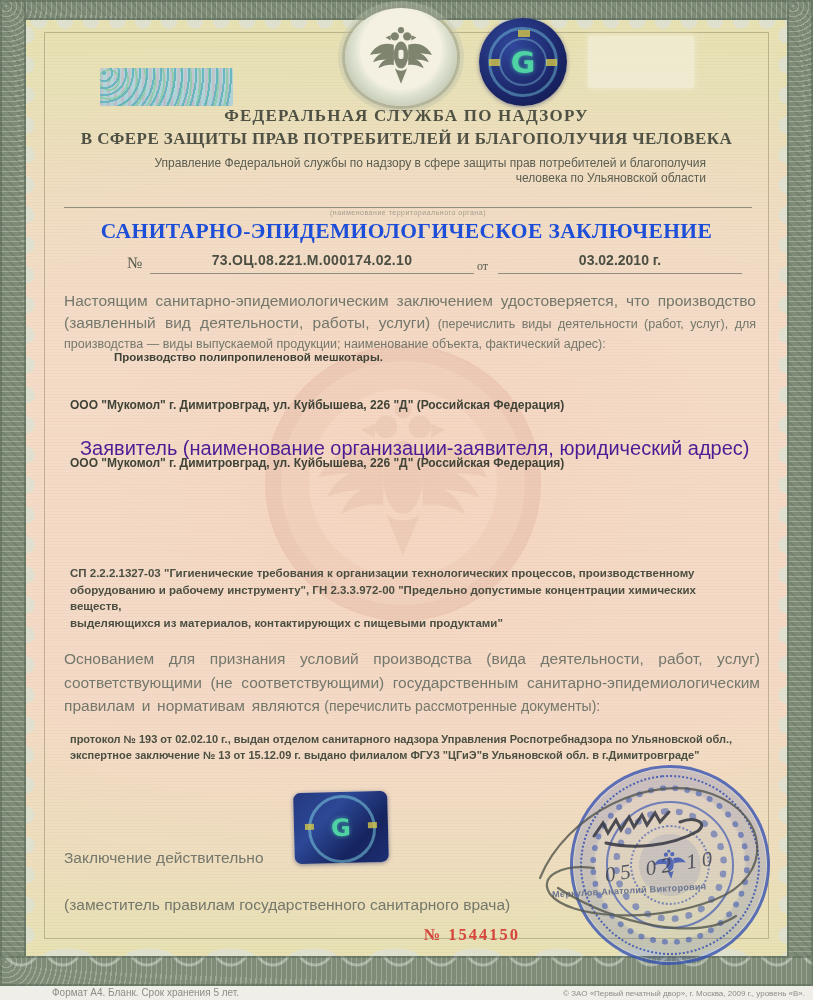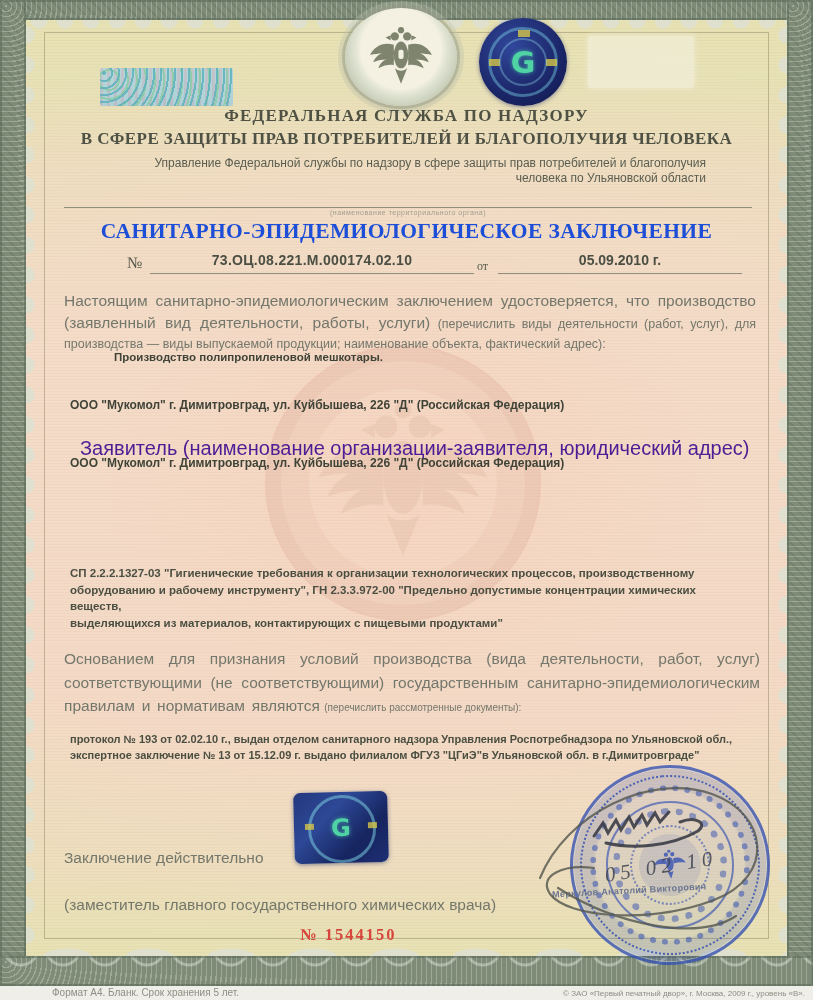--- a/index.html
+++ b/index.html
@@ -109,21 +109,21 @@
   .applicant-val{left:70px;top:456px;font-size:12px;}
   .p2{top:507px;width:696px;}
   .c-big{font-size:17px;line-height:26px;letter-spacing:.6px;word-spacing:3px;color:#6e7167;}
   .c-note{font-size:14.5px;line-height:23px;color:#787b6f;}
   .struck{position:relative;white-space:nowrap;}
   .struck::after{content:"";position:absolute;left:4%;right:3%;top:7px;border-top:2px solid #6e7167;}
   .regs{position:absolute;left:70px;top:565px;width:664px;font-size:11.5px;line-height:16.5px;
     font-weight:bold;color:#4b4f42;white-space:pre-line;}
   .p3{top:647px;width:696px;}
   .t-big2{font-size:15.5px;line-height:23.5px;word-spacing:2.5px;}
-  .t-note2{font-size:10px;line-height:23.5px;}
+  .t-note2{font-size:14px;line-height:23.5px;}
   .docs{position:absolute;left:70px;top:731px;width:684px;font-size:11px;line-height:16px;
     font-weight:bold;color:#4b4f42;white-space:pre-line;}
   
   .validity{position:absolute;left:64px;top:849px;font-size:15.5px;color:#74776b;}
   .holo-square{position:absolute;left:294px;top:792px;width:94px;height:71px;border-radius:7px;
     background:linear-gradient(135deg,#24387e 0%,#2d4896 35%,#16245f 70%,#1d2f74 100%);
     box-shadow:0 1px 4px rgba(30,40,100,.5); transform:rotate(-1.5deg);}
   .holo-square::before{content:"";position:absolute;left:14px;top:3px;width:62px;height:62px;border-radius:50%;
     border:3px solid rgba(130,215,230,.5);}
   .holo-square .holo-g{font-size:24px;}
@@ -140,21 +140,21 @@
     box-shadow:inset 0 0 0 1px rgba(255,255,255,.3);}
   .stamp i{position:absolute;border-radius:50%;display:block;}
   .s-r1{inset:7px;border:2px dotted rgba(54,82,178,.85);}
   .s-r2{inset:17px;border:6px dotted rgba(54,82,178,.55);}
   .s-r3{inset:33px;border:2px solid rgba(54,82,178,.65);}
   .s-r4{inset:40px;border:7px dotted rgba(54,82,178,.5);}
   .s-r5{inset:57px;border:2px dotted rgba(54,82,178,.6);}
   .s-core{position:absolute;inset:66px;border-radius:50%;background:rgba(54,82,178,.12);
     display:flex;align-items:center;justify-content:center;}
   .sig-svg{position:absolute;left:528px;top:756px;z-index:4;pointer-events:none;}
-  .form-no{position:absolute;left:300px;top:925px;width:220px;text-align:left;
+  .form-no{position:absolute;left:300px;top:925px;width:220px;text-align:right;
     font-family:"Liberation Serif",serif;font-weight:bold;font-size:16.5px;color:#d6463c;letter-spacing:2px;}
   
   .pfoot-left{position:absolute;left:52px;top:987px;font-size:10px;color:#8e8e84;}
   .pfoot-right{position:absolute;right:8px;top:989px;font-size:8px;color:#8e8e84;}
   
   .watermark{position:absolute;left:265px;top:345px;width:272px;height:272px;border-radius:50%;
     border:2px solid rgba(205,130,110,.18);
     box-shadow:inset 0 0 0 14px rgba(205,130,110,.09), inset 0 0 0 42px rgba(205,130,110,.07);
     display:flex;align-items:center;justify-content:center;}
   .watermark .eagle{opacity:.13;}
@@ -230,21 +230,21 @@
   <div class="dept">Управление Федеральной службы по надзору в сфере защиты прав потребителей и благополучия человека по Ульяновской области</div>
   <div class="rule1"></div>
   <div class="rule1-cap">(наименование территориального органа)</div>
 
   <div class="title">САНИТАРНО-ЭПИДЕМИОЛОГИЧЕСКОЕ ЗАКЛЮЧЕНИЕ</div>
 
   <span class="no-label">№</span>
   <span class="no-value">73.ОЦ.08.221.М.000174.02.10</span>
   <div class="uline1"></div>
   <span class="ot-label">от</span>
-  <span class="date-value">05.09.2010 г.</span>
+  <span class="date-value">03.02.2010 г.</span>
   <div class="uline2"></div>
 
   <div class="para p1">
     <span class="t-big">Настоящим санитарно-эпидемиологическим заключением удостоверяется, что производство (заявленный вид деятельности, работы, услуги)</span>
     <span class="t-mid">(перечислить виды деятельности (работ, услуг), для производства — виды выпускаемой продукции; наименование объекта, фактический адрес):</span>
   </div>
   <div class="val activity-val">Производство полипропиленовой мешкотары.</div>
   <div class="val addr-val">ООО "Мукомол" г. Димитровград, ул. Куйбышева, 226 "Д" (Российская Федерация)</div>
 
   <div class="applicant-label">Заявитель (наименование организации-заявителя, юридический адрес)</div>
@@ -260,21 +260,21 @@
   </div>
   <div class="docs">протокол № 193 от 02.02.10 г., выдан отделом санитарного надзора Управления Роспотребнадзора по Ульяновской обл.,
 экспертное заключение № 13 от 15.12.09 г. выдано филиалом ФГУЗ "ЦГиЭ"в Ульяновской обл. в г.Димитровграде"</div>
 
   <div class="validity">Заключение действительно</div>
   <div class="holo-square">
     <span class="holo-g">G</span>
     <span class="hs-bar hsb-l"></span>
     <span class="hs-bar hsb-r"></span>
   </div>
-  <div class="chief2">(заместитель главного государственного химических врача)</div>
+  <div class="chief2">(заместитель правилам государственного санитарного врача)</div>
   <div class="signer">Меркулов Анатолий Викторович</div>
 
   <div class="stamp">
     <i class="s-r1"></i>
     <i class="s-r2"></i>
     <i class="s-r3"></i>
     <i class="s-r4"></i>
     <i class="s-r5"></i>
     <span class="s-core">
       <svg width="34" height="36" viewBox="0 0 64 64">

